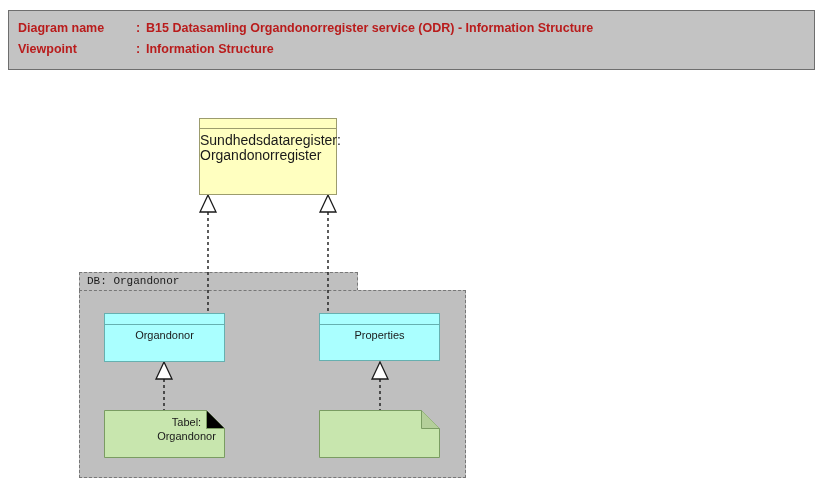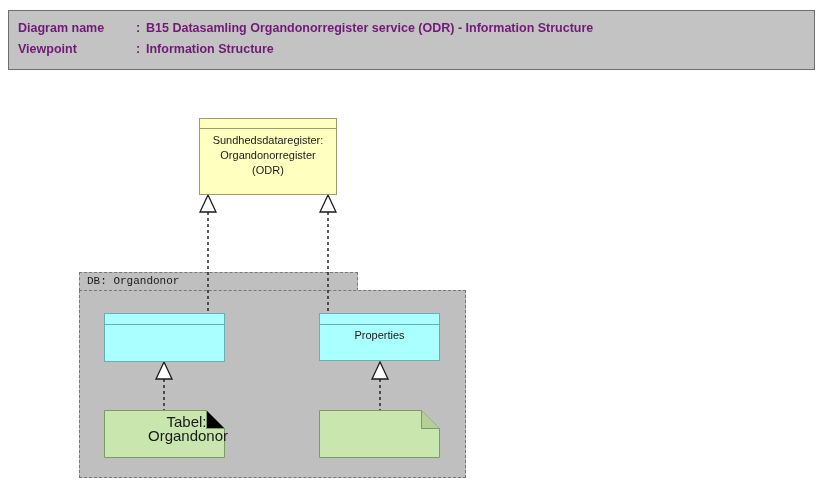--- a/index.html
+++ b/index.html
@@ -30,21 +30,21 @@
     background: #c3c3c3;
     border: 1px solid #6e6e6e;
     box-sizing: border-box;
   }
   .title-row {
     position: absolute;
     left: 9px;
     white-space: nowrap;
     font-size: 12.5px;
     font-weight: bold;
-    color: #701a75;
+    color: #b91c1c;
     letter-spacing: 0px;
   }
   .title-row.row1 { top: 10px; }
   .title-row.row2 { top: 31px; }
   .tr-label {
     display: inline-block;
   }
   .tr-label.w1 { width: 118px; }
   .tr-sep {
     display: inline-block;
@@ -104,22 +104,21 @@
     right: 0;
     height: 10px;
     border-bottom: 1px solid #9c9c6e;
     box-sizing: border-box;
   }
   .obj-text {
     position: absolute;
     left: 0;
     right: 0;
     top: 14px;
-    text-align: center;
-    font-size: 11px;
+    font-size: 14px;
     line-height: 15px;
     color: #1a1a1a;
   }
 
   .class-box {
     border: 1px solid #66b0b0;
     background: #aaffff;
   }
   .class-band {
     position: absolute;
@@ -149,21 +148,21 @@
     position: absolute;
     left: 0;
     top: 0;
   }
   .note-text {
     position: absolute;
     left: 0;
     right: 0;
     top: 5px;
     text-align: center;
-    font-size: 15px;
+    font-size: 11px;
     line-height: 14px;
     color: #1a1a1a;
     padding-left: 44px;
   }
 
   
   .connector {
     position: absolute;
     left: 0;
     top: 0;
@@ -204,26 +203,26 @@
 
     <line x1="380" y1="379" x2="380" y2="410" stroke="#1a1a1a" stroke-width="1.4" stroke-dasharray="3,3"></line>
     <polygon points="380,362 372,379 388,379" fill="#ffffff" stroke="#1a1a1a" stroke-width="1.3"></polygon>
   </svg>
 
   <div class="node obj-box" style="left:199px; top:118px; width:138px; height:77px;">
     <div class="obj-band"></div>
     <div class="obj-text">
       <div>Sundhedsdataregister:</div>
       <div>Organdonorregister</div>
-      <div>(ODR)</div>
     </div>
   </div>
 
   <div class="node class-box" style="left:104px; top:313px; width:121px; height:49px;">
     <div class="class-band"></div>
+    <div class="class-text">Organdonor</div>
   </div>
 
   <div class="node class-box" style="left:319px; top:313px; width:121px; height:48px;">
     <div class="class-band"></div>
     <div class="class-text">Properties</div>
   </div>
 
   <div class="node note-box" style="left:104px; top:410px; width:121px; height:48px;">
     <svg class="note-svg" width="121" height="48" viewBox="0 0 121 48">
       <path d="M0.5,0.5 L102.5,0.5 L120.5,18.5 L120.5,47.5 L0.5,47.5 Z" fill="#c8e6ae" stroke="#7a9c62" stroke-width="1"></path>

